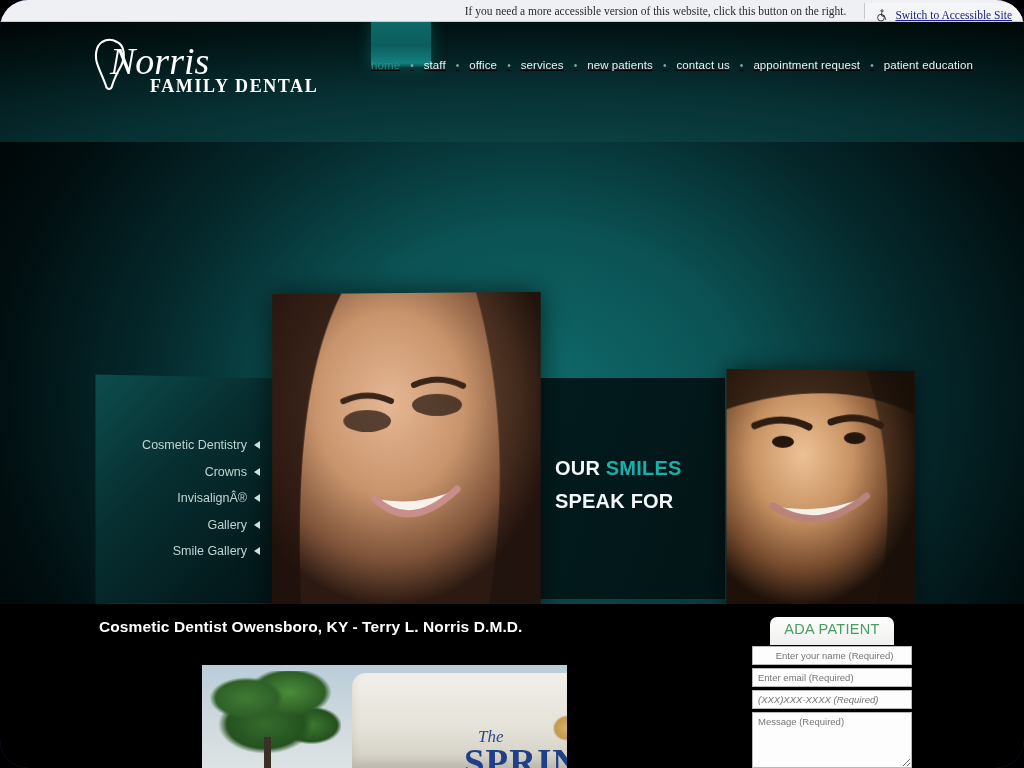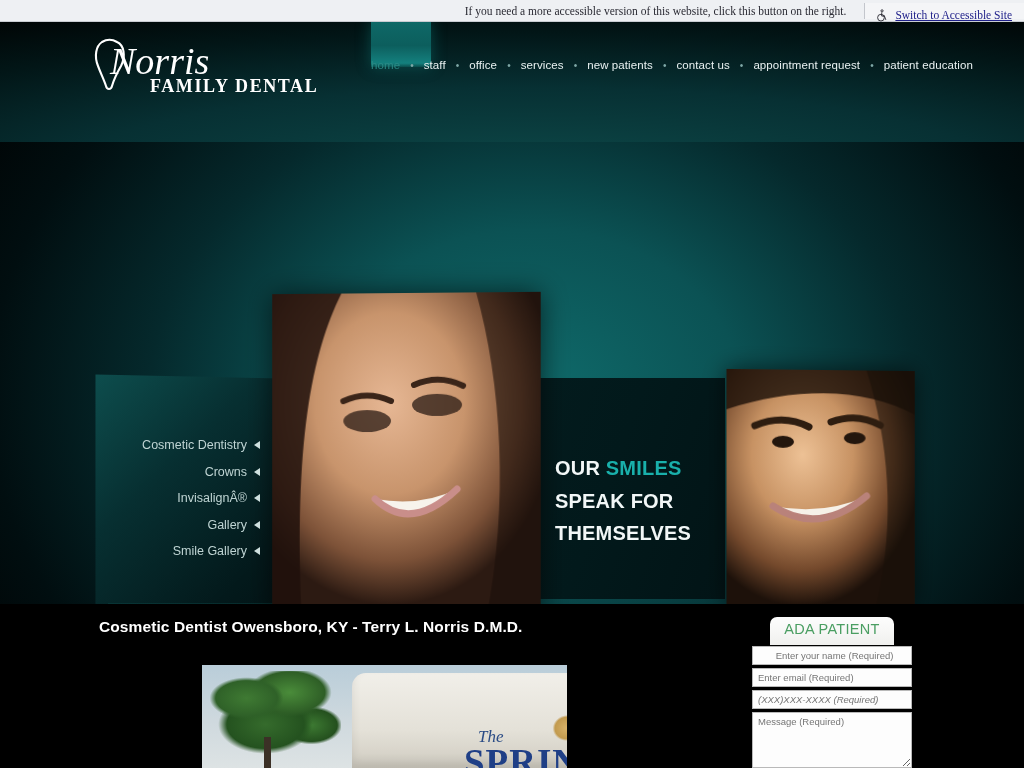--- a/index.html
+++ b/index.html
@@ -3,21 +3,21 @@
 <meta charset="utf-8">
 <title>Norris Family Dental</title>
 <style>
   html,body{margin:0;padding:0;}
   body{
     width:1024px;height:768px;overflow:hidden;
     background:#000;
     font-family:"Liberation Sans", sans-serif;
     -webkit-font-smoothing:antialiased;
   }
-  .page{position:relative;width:1024px;height:768px;background:#4c1d95;overflow:hidden;}
+  .page{position:relative;width:1024px;height:768px;background:#4c1d95;overflow:hidden;border-radius:28px;}
 
   
   .access-bar{
     position:absolute;left:0;top:0;width:1024px;height:22px;
     background:#eef0f3;
     border-bottom:1px solid #c9ccd2;
     box-sizing:border-box;
     display:flex;align-items:center;justify-content:flex-end;
   }
   .access-msg{
@@ -65,20 +65,21 @@
     position:absolute;left:371px;top:-3px;width:60px;height:48px;
     background:linear-gradient(180deg,#0e6a68 0%,#0c5e5d 55%,#14807e 92%,#0a4d4c 100%);
     box-shadow:0 0 14px rgba(20,160,155,.35);
   }
 
   
   .nav{
     position:absolute;left:371px;top:37px;
     display:flex;align-items:center;
     font-size:11.5px;
+    text-decoration:underline;
   }
   .nav-item{color:#e9f1f1;white-space:nowrap;letter-spacing:.1px;}
   .nav-item.active{color:#2a8a86;}
   .nav-sep{color:#7fa8a7;margin:0 10px;font-size:10px;}
 
   
   .hero{
     position:absolute;left:0;top:142px;width:1024px;height:462px;
     background:
       radial-gradient(68% 120% at 52% 55%, #0f6b6b 0%, #0b5254 30%, #05292c 55%, #010e10 78%, #000 100%);
@@ -334,21 +335,20 @@
       </span>
       <span class="sub-item">
         <span>Smile Gallery</span>
         <i class="tri"></i>
       </span>
     </div>
 
     <div class="slogan">
       <div><span>OUR </span><span class="hl">SMILES</span></div>
       <div>SPEAK FOR</div>
-      <div>THEMSELVES</div>
     </div>
 
     <div class="photo-right">
       <div class="inner"></div>
       <svg viewBox="0 0 189 236" preserveAspectRatio="none" style="position:absolute;inset:0;">
         <defs>
           <radialGradient id="skinB" cx="40%" cy="36%" r="64%">
             <stop offset="0%" stop-color="#edc195"></stop>
             <stop offset="42%" stop-color="#c79263"></stop>
             <stop offset="76%" stop-color="#74492c"></stop>

